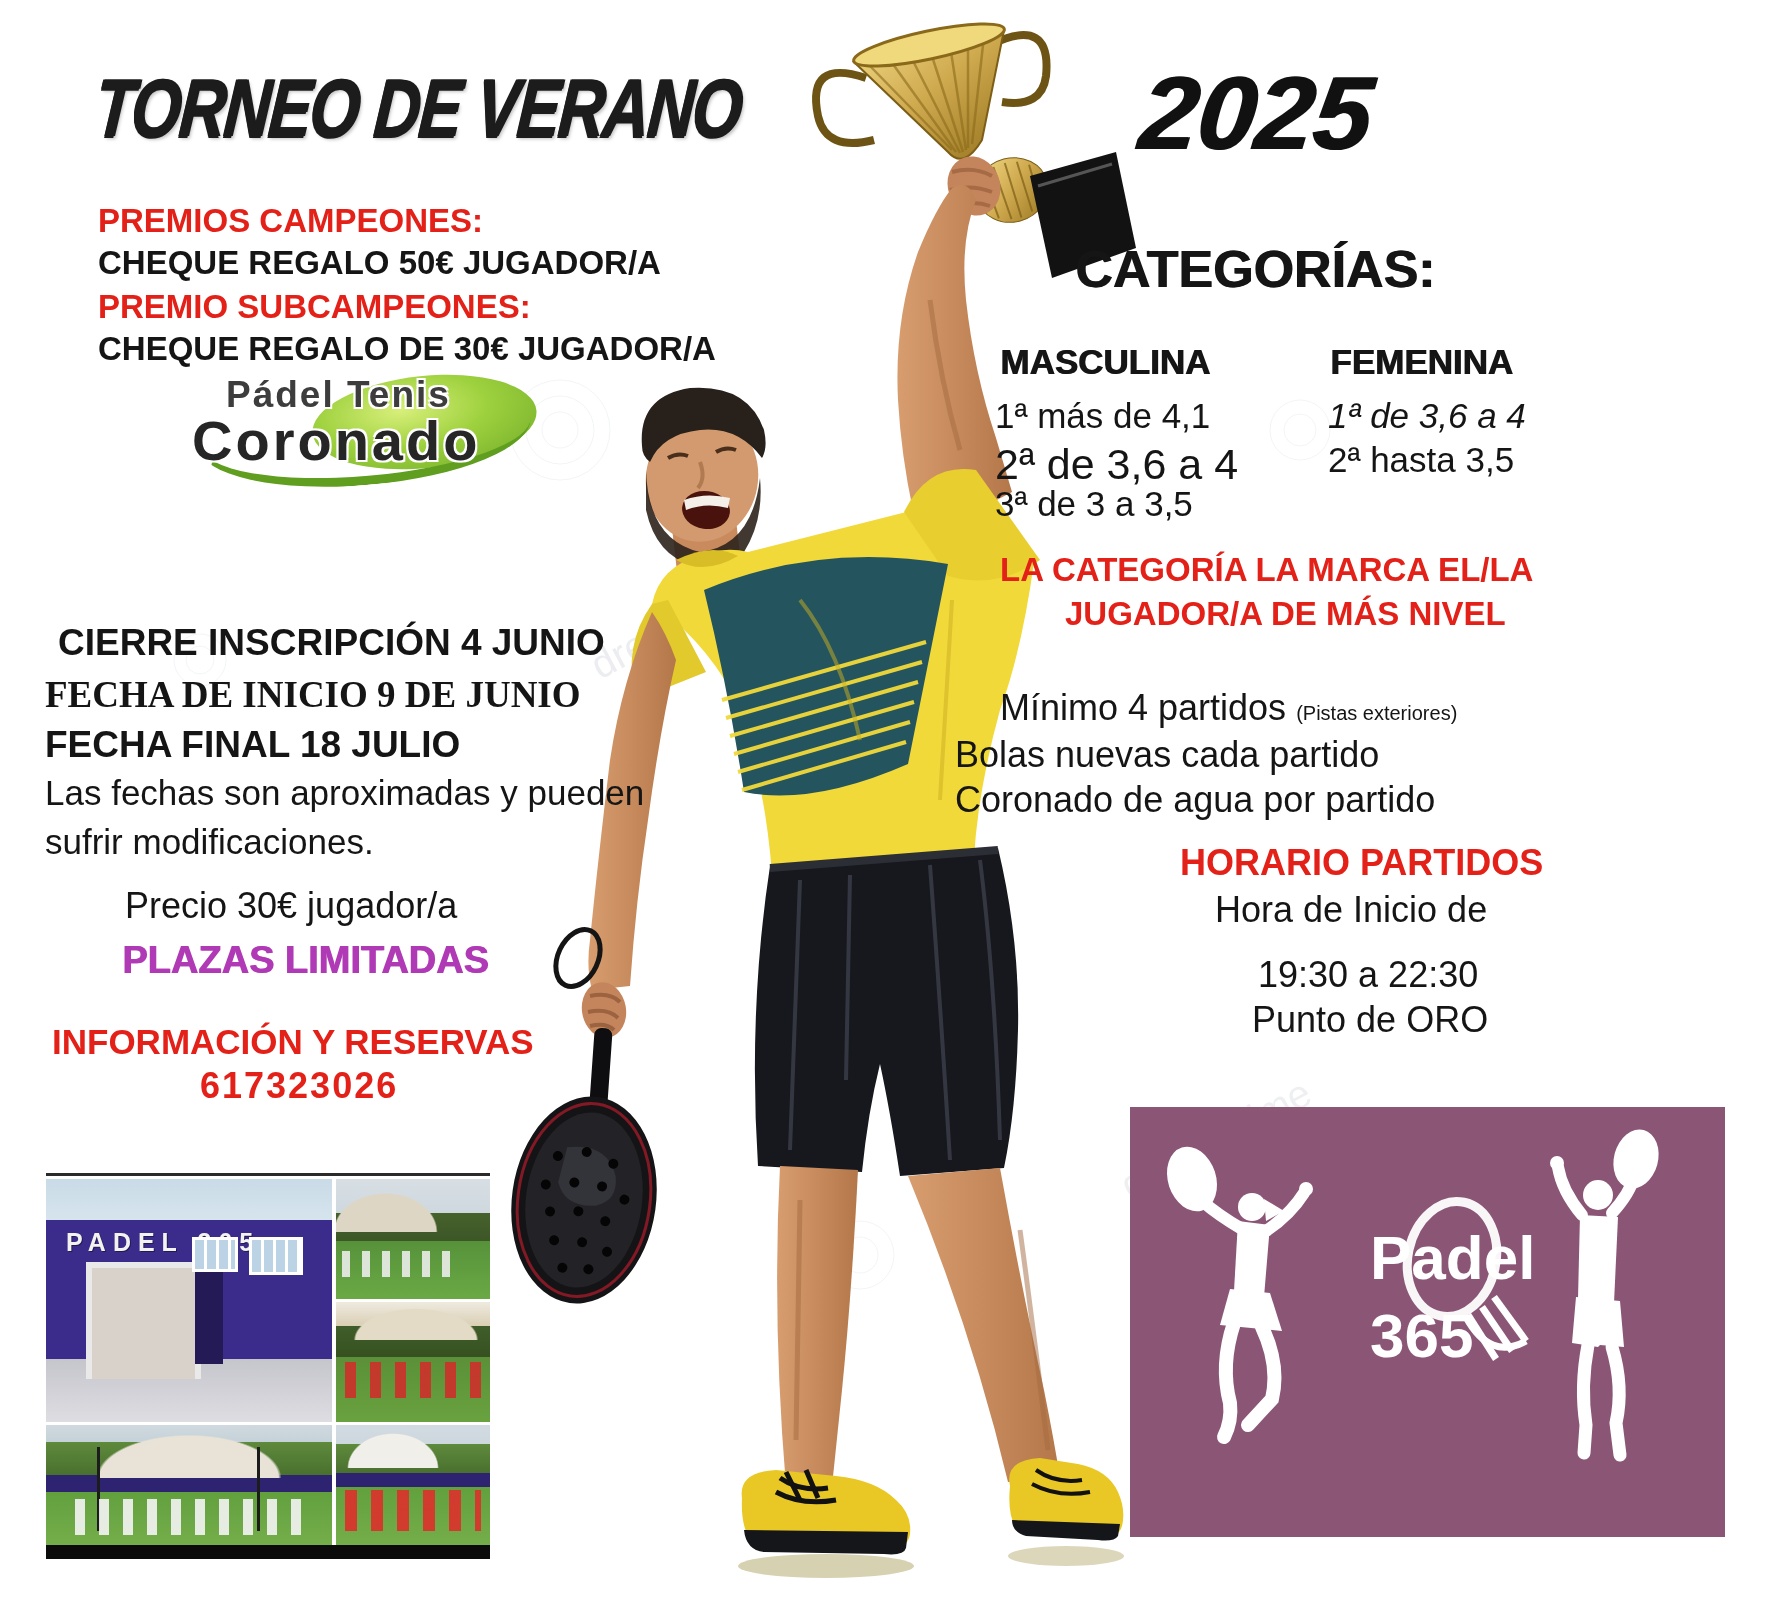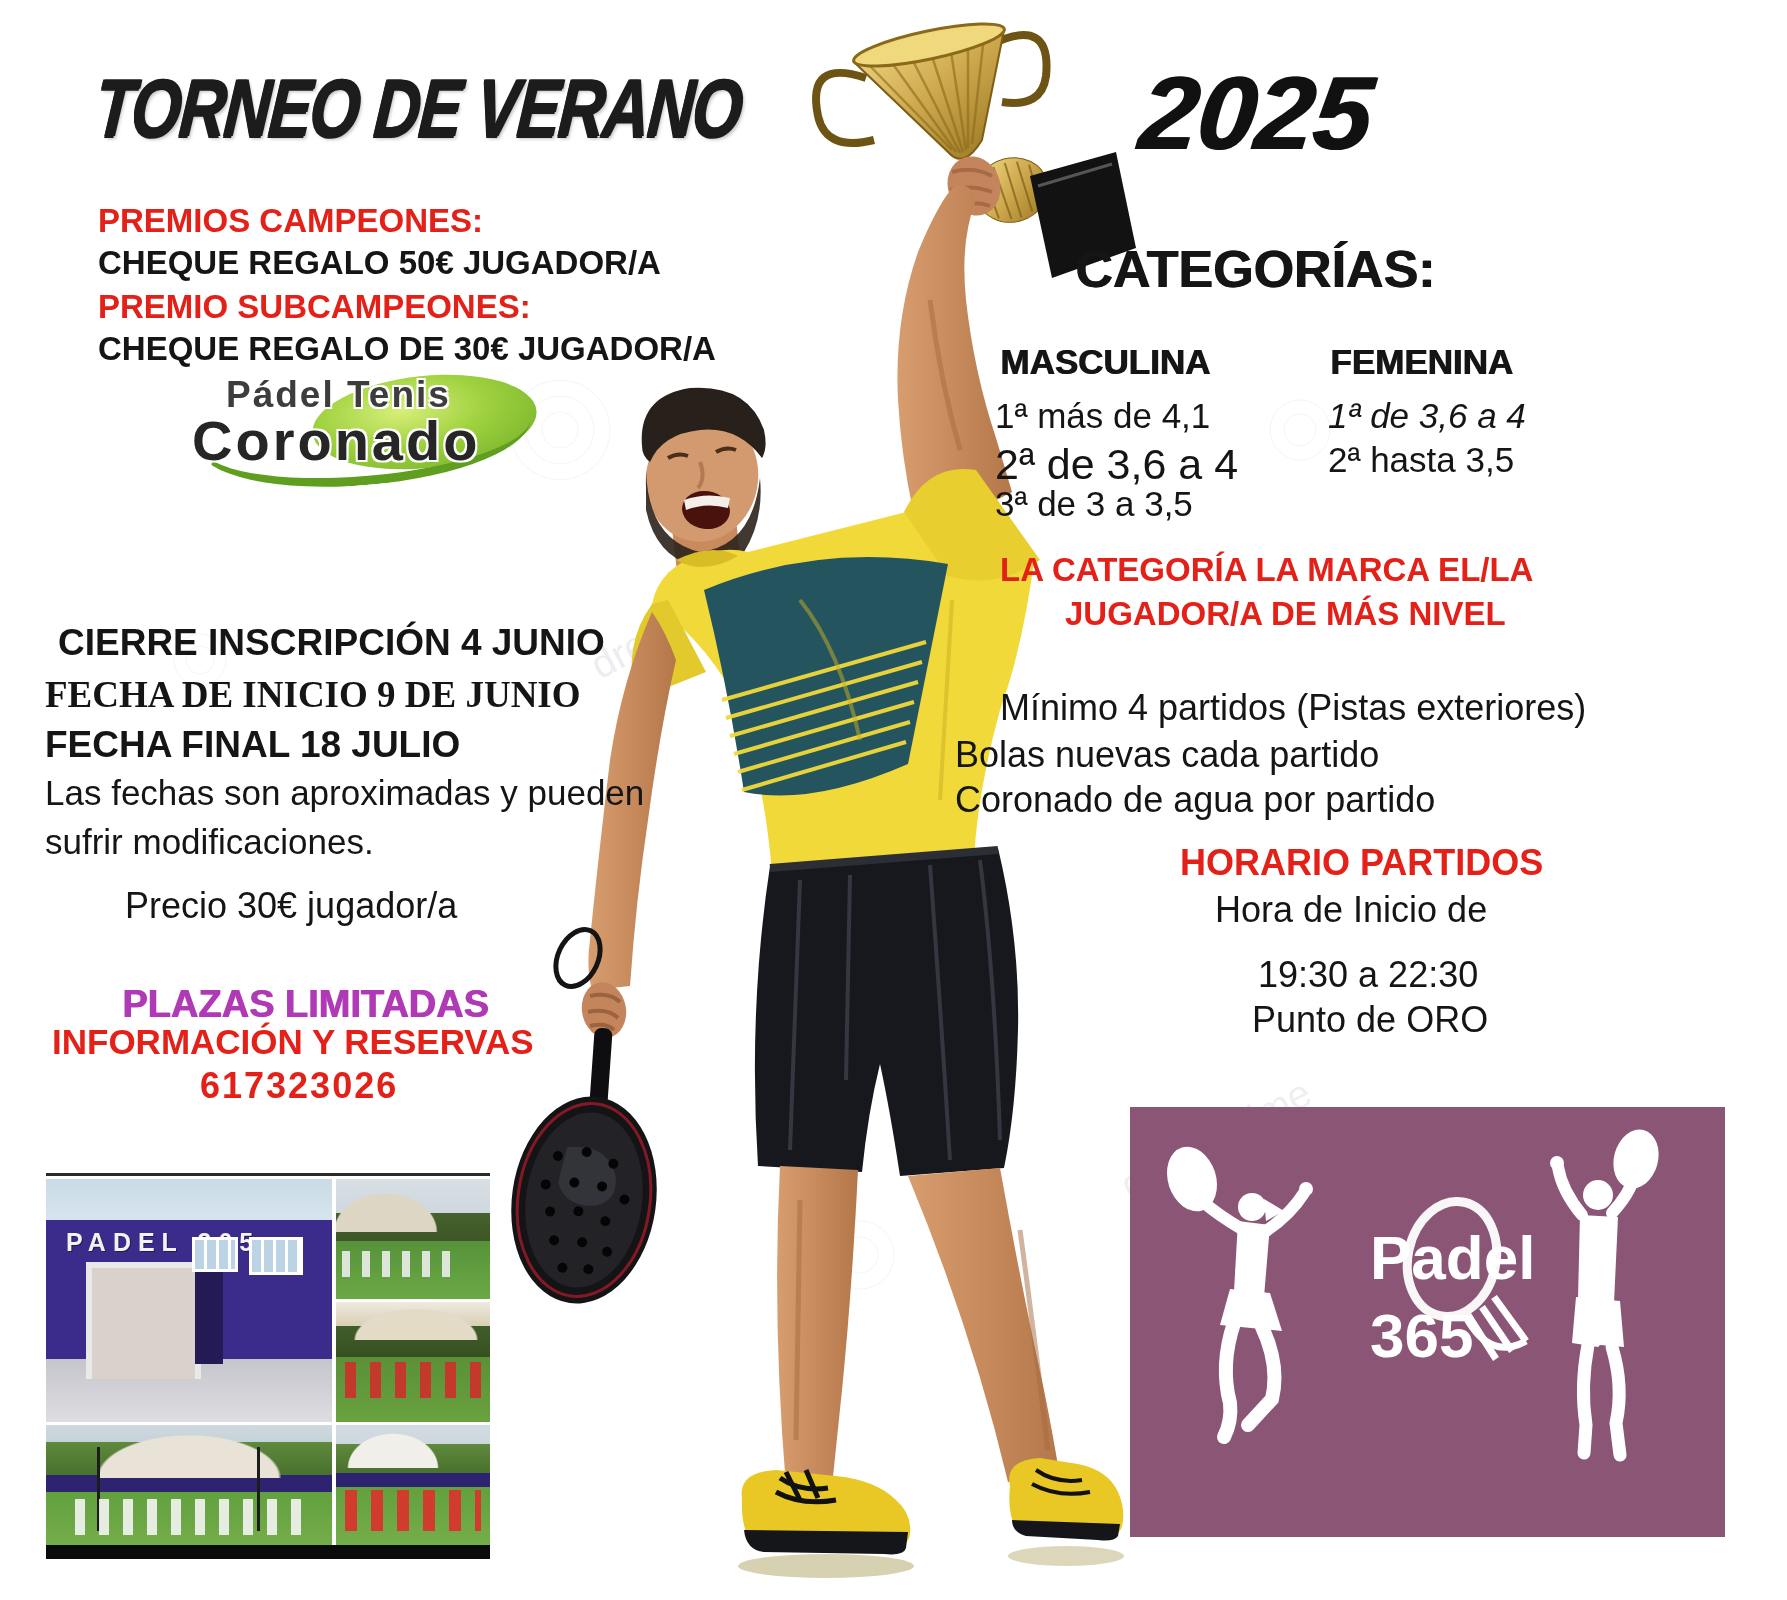--- a/index.html
+++ b/index.html
@@ -236,21 +236,21 @@
     <div class="logo-line2">Coronado</div>
   </div>
 
   <div class="abs b" style="left:58px; top:622px; font-size:37px;">CIERRE INSCRIPCIÓN 4 JUNIO</div>
   <div class="abs b" style="left:45px; top:674px; font-size:37px;font-family:Liberation Serif, serif;">FECHA DE INICIO 9 DE JUNIO</div>
   <div class="abs b" style="left:45px; top:724px; font-size:37px;">FECHA FINAL 18 JULIO</div>
   <div class="abs" style="left:45px; top:773px; font-size:35px;">Las fechas son aproximadas y  pueden</div>
   <div class="abs" style="left:45px; top:822px; font-size:35px;">sufrir modificaciones.</div>
 
   <div class="abs" style="left:125px; top:886px; font-size:36px;">Precio 30€ jugador/a</div>
-  <div class="abs b purple heavy" style="left:122px; top:939px; font-size:38px;margin-top:44px;">PLAZAS LIMITADAS</div>
+  <div class="abs b purple heavy" style="left:122px; top:939px; font-size:38px;">PLAZAS LIMITADAS</div>
 
   <div class="abs b red" style="left:52px; top:1022px; font-size:35px;text-align:right;">INFORMACIÓN Y RESERVAS</div>
   <div class="abs b red" style="left:200px; top:1066px; font-size:36px; letter-spacing:2px;">617323026</div>
 
   <div class="collage">
     <div class="tile tileA">
       <div class="sign">PADEL 365</div>
       <div class="door"></div>
       <div class="door-dark"></div>
       <div class="win1"></div>
@@ -288,21 +288,21 @@
   <div class="abs" style="left:995px; top:484px; font-size:35px;">3ª de 3  a  3,5</div>
 
   <div class="abs" style="left:1328px; top:396px; font-size:35px;font-style:italic;">1ª de  3,6 a 4</div>
   <div class="abs" style="left:1328px; top:440px; font-size:35px;">2ª hasta 3,5</div>
 
   <div class="abs b red" style="left:1000px; top:552px; font-size:33px;">LA CATEGORÍA LA MARCA EL/LA</div>
   <div class="abs b red" style="left:1065px; top:596px; font-size:33px;text-align:right;">JUGADOR/A DE MÁS NIVEL</div>
 
   <div class="abs" style="left:1000px; top:688px; font-size:36px;">
     <span>Mínimo 4 partidos</span>
-    <span style="font-size:36px;margin-top:24px;">(Pistas exteriores)</span>
+    <span style="font-size:20px;margin-top:24px;">(Pistas exteriores)</span>
   </div>
   <div class="abs" style="left:955px; top:735px; font-size:36px;">Bolas nuevas cada partido</div>
   <div class="abs" style="left:955px; top:780px; font-size:36px;">Coronado de agua por partido</div>
 
   <div class="abs b red" style="left:1180px; top:843px; font-size:36px;">HORARIO PARTIDOS</div>
   <div class="abs" style="left:1215px; top:890px; font-size:36px;">Hora de Inicio de</div>
   <div class="abs" style="left:1258px; top:955px; font-size:36px;">19:30 a 22:30</div>
   <div class="abs" style="left:1252px; top:1000px; font-size:36px;">Punto de ORO</div>
 
   <div class="p365">

